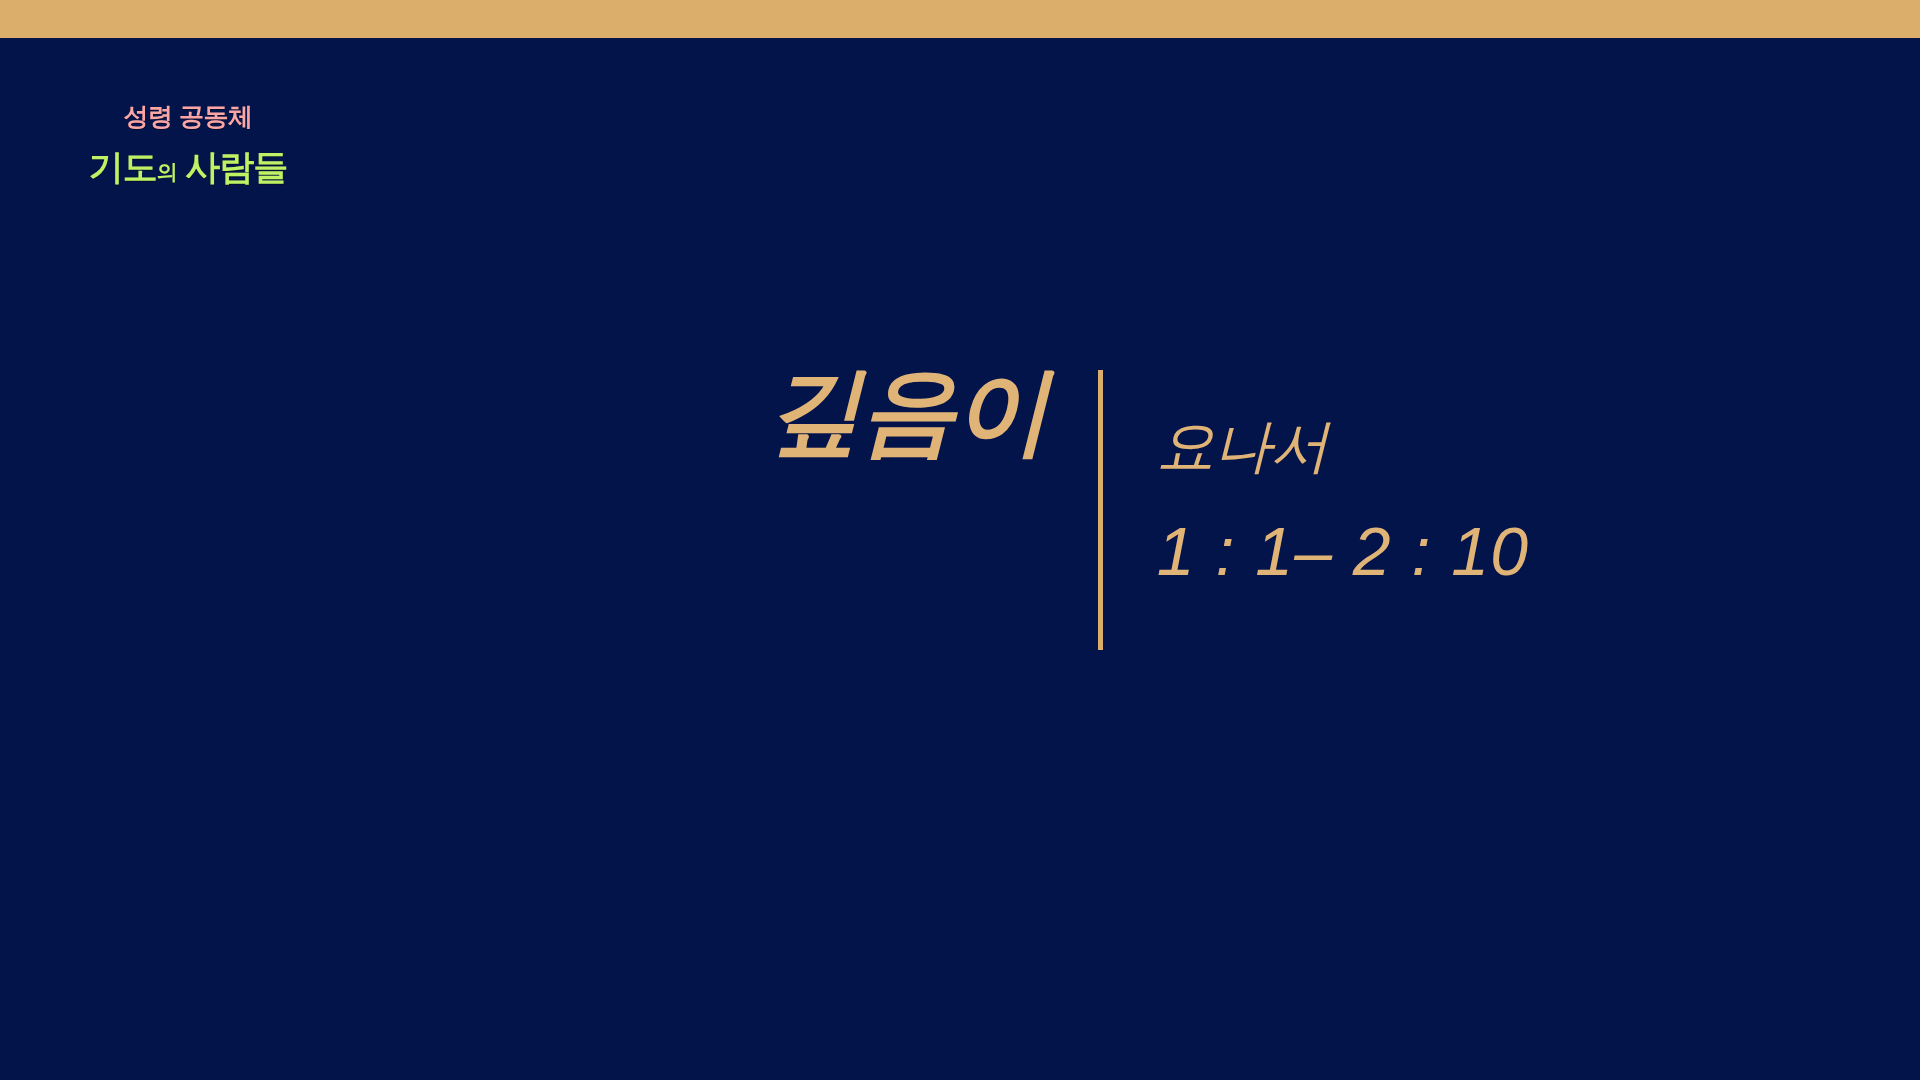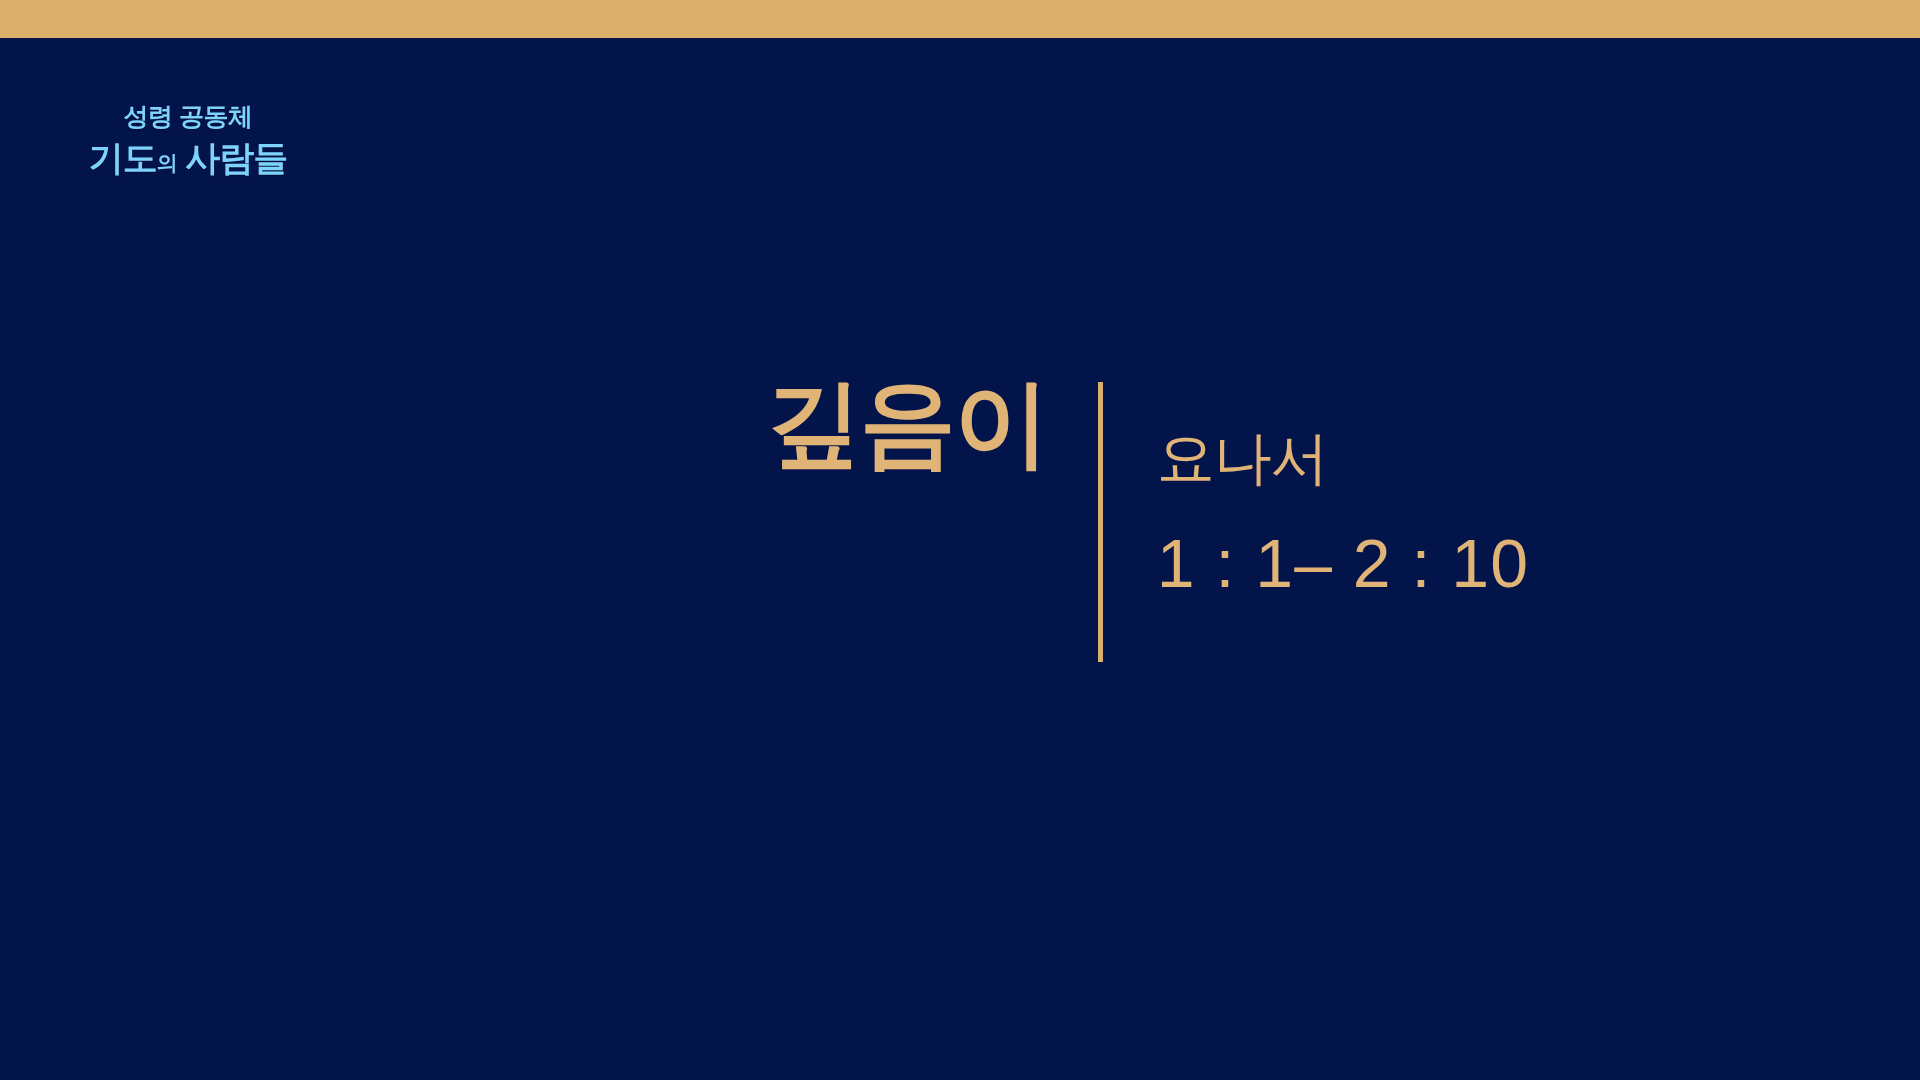--- a/index.html
+++ b/index.html
@@ -43,49 +43,50 @@
     text-align: center;
     color: #e8c691;
     line-height: 1;
     user-select: none;
   }
   .logo-line-1 {
     display: block;
     font-size: 25px;
     font-weight: 700;
     letter-spacing: -0.5px;
-    color: #7dd3fc;
+    color: #fca5a5;
     text-shadow: 0 1px 0 rgba(0,0,0,0.35);
   }
   .logo-line-2 {
     display: block;
-    margin-top: 11px;
+    margin-top: 20px;
     font-size: 35px;
     font-weight: 700;
     letter-spacing: -1px;
-    color: #7dd3fc;
+    color: #bef264;
     text-shadow: 0 1px 0 rgba(0,0,0,0.35);
     white-space: nowrap;
   }
   .logo-line-2 .sub {
     font-size: 21px;
     vertical-align: baseline;
   }
 
   
   .composition {
     position: absolute;
     left: 0;
-    top: 364px;
+    top: 352px;
     width: 1529px;
     height: 300px;
     display: flex;
     flex-direction: row;
     align-items: stretch;
     justify-content: flex-start;
+    font-style: italic;
   }
 
   .title-block {
     width: 1155px;
     display: flex;
     flex-direction: column;
     justify-content: flex-start;
     align-items: flex-end;
     padding-right: 50px;
     box-sizing: border-box;

